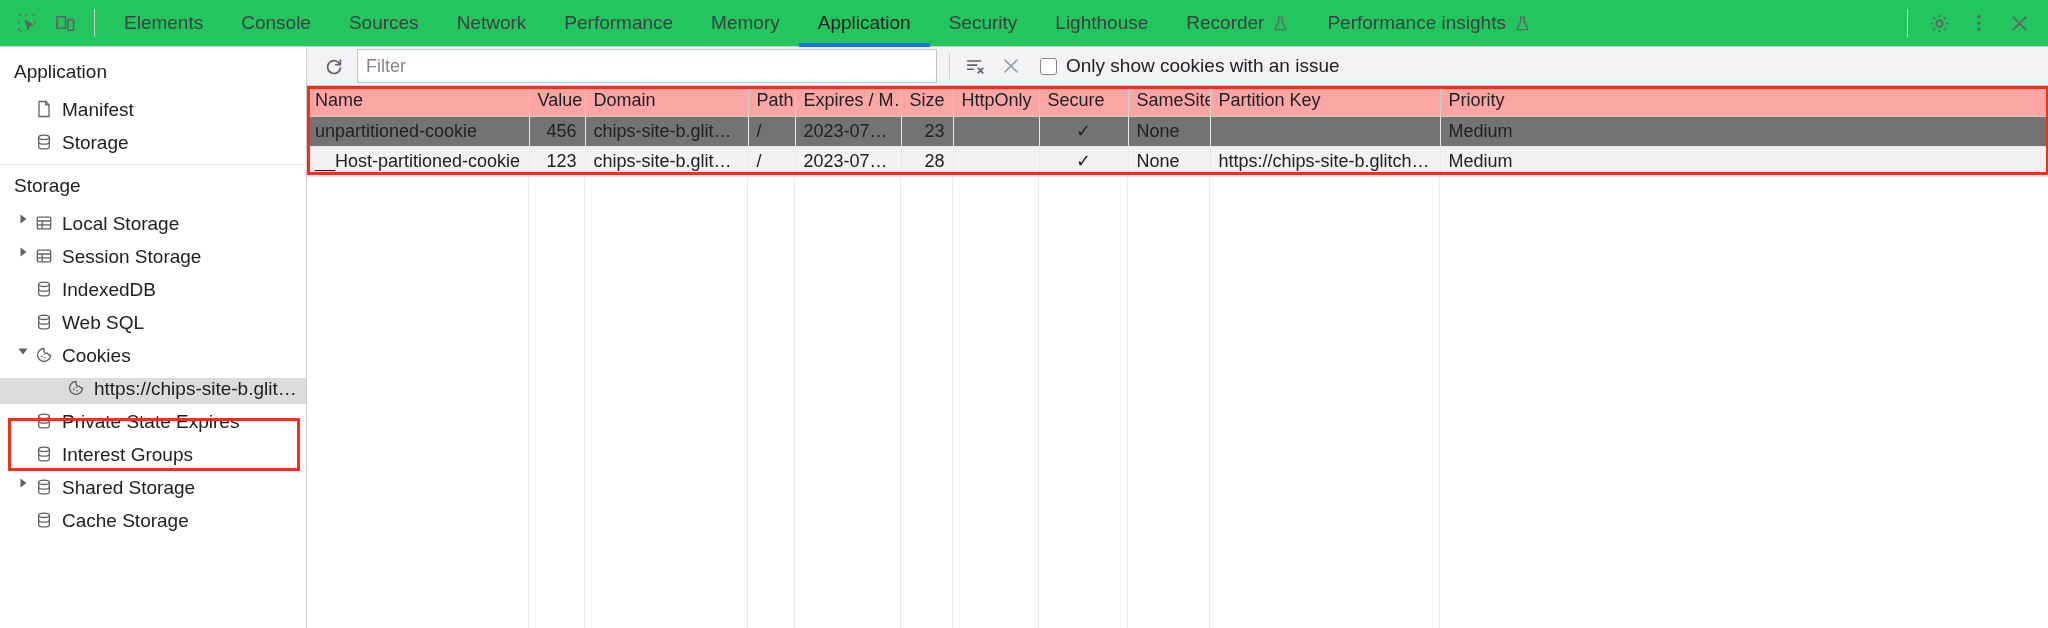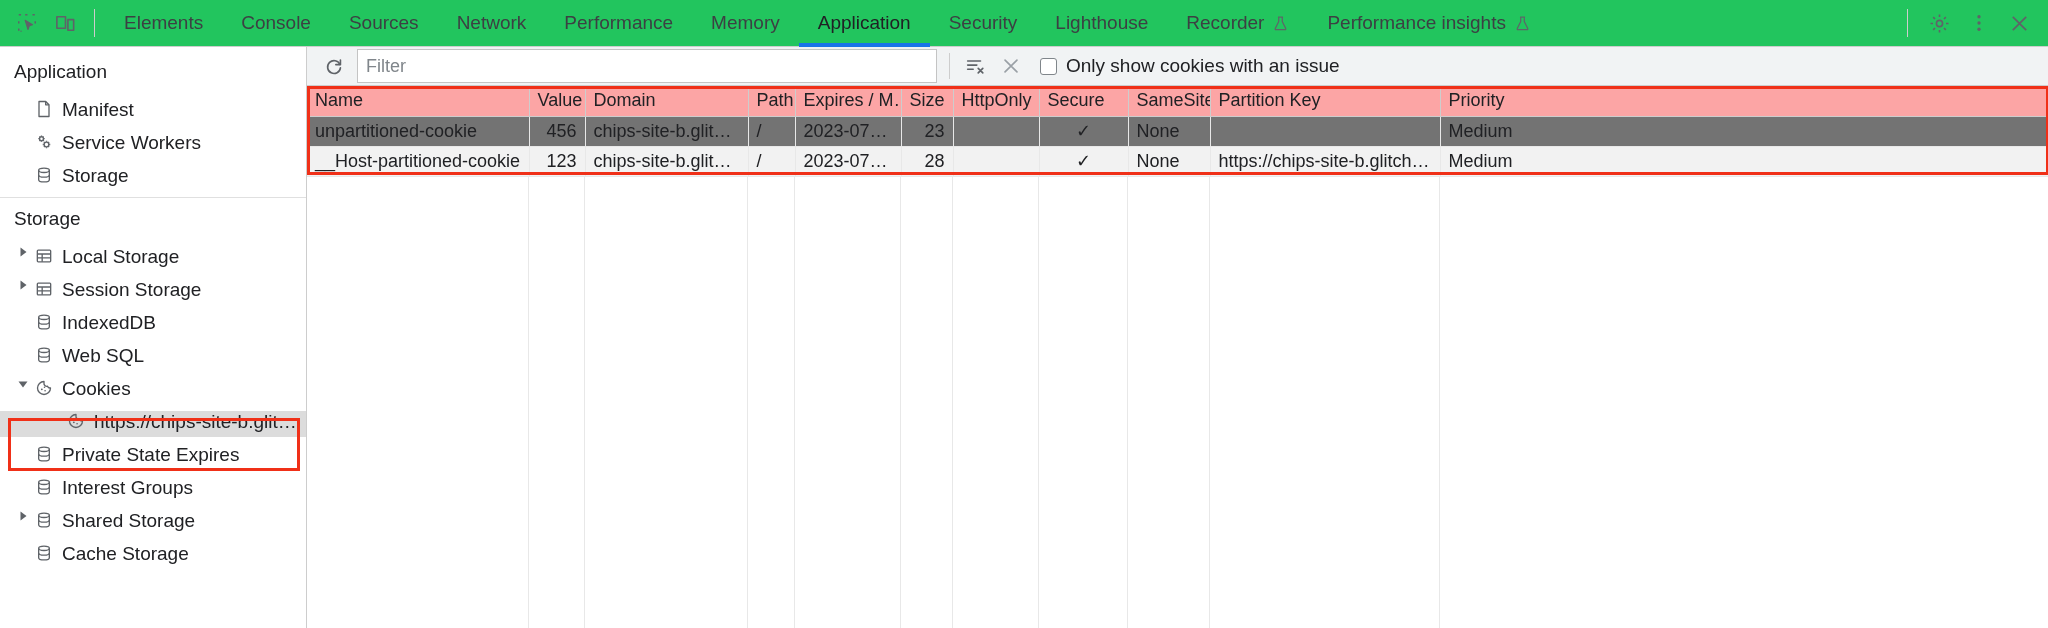--- a/index.html
+++ b/index.html
@@ -259,32 +259,20 @@
       <div class="sb-section-title">Application</div>
         <div class="sb-item">
           <span class="twisty empty"></span>
           <span class="sb-ico">
             <svg width="20" height="20" viewBox="0 0 24 24" fill="none" stroke="currentColor" stroke-width="1.6">
               <path d="M6 3h8l4 4v14H6z" stroke-linejoin="round"></path>
               <path d="M14 3v4h4" stroke-linejoin="round"></path>
             </svg>
           </span>
           <span class="sb-label">Manifest</span>
-        </div>
-        <div class="sb-item">
-          <span class="twisty empty"></span>
-          <span class="sb-ico">
-            <svg width="20" height="20" viewBox="0 0 24 24" fill="none" stroke="currentColor" stroke-width="1.6">
-              <circle cx="9" cy="8" r="2.3"></circle>
-              <path d="M9 4.2v1M9 11v1M5.2 8h1M11.8 8h1M6.5 5.5l.8.8M11 10l.8.8M11.5 5.5l-.8.8M7.3 10l-.8.8"></path>
-              <circle cx="15" cy="15" r="2.8"></circle>
-              <path d="M15 10.5v1.3M15 18.2v1.3M10.5 15h1.3M18.2 15h1.3M11.9 11.9l.9.9M17.2 17.2l.9.9M18.1 11.9l-.9.9M12.8 17.2l-.9.9"></path>
-            </svg>
-          </span>
-          <span class="sb-label">Service Workers</span>
         </div>
         <div class="sb-item">
           <span class="twisty empty"></span>
           <span class="sb-ico">
             <svg width="20" height="20" viewBox="0 0 24 24" fill="none" stroke="currentColor" stroke-width="1.6">
               <ellipse cx="12" cy="6.4" rx="6.4" ry="2.6"></ellipse>
               <path d="M5.6 6.4v11.2c0 1.45 2.87 2.6 6.4 2.6s6.4-1.15 6.4-2.6V6.4"></path>
               <path d="M5.6 12c0 1.45 2.87 2.6 6.4 2.6s6.4-1.15 6.4-2.6"></path>
             </svg>
           </span>

